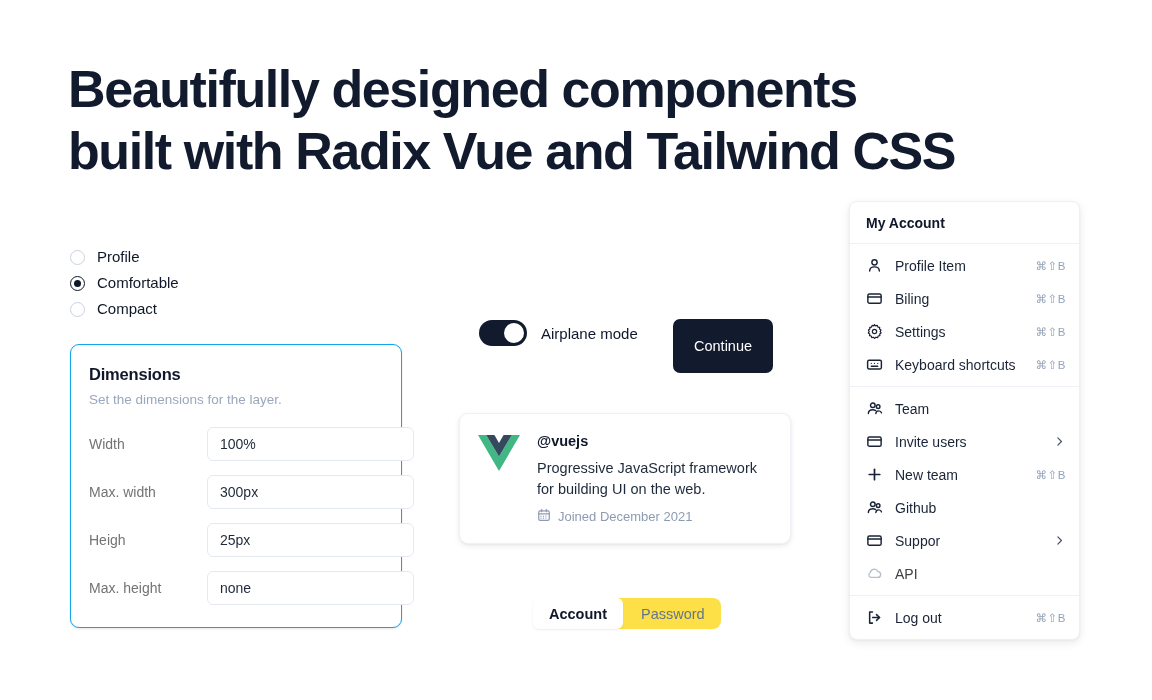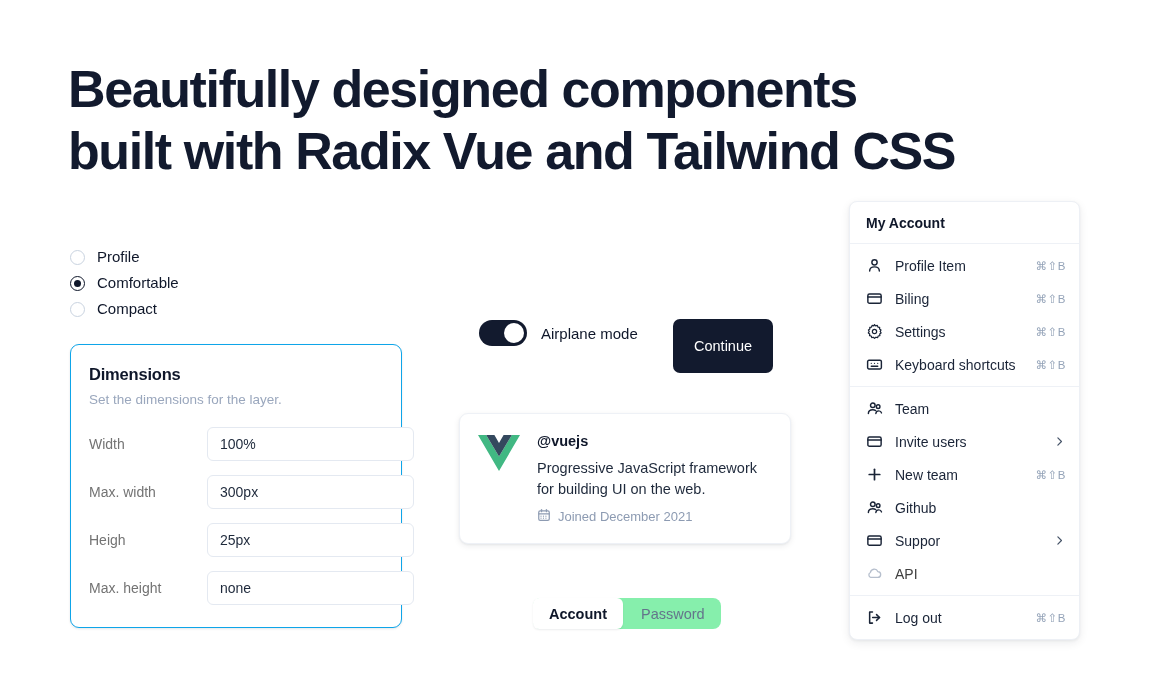--- a/index.html
+++ b/index.html
@@ -221,21 +221,21 @@
     font-size: 13px;
     color: #8d9bb2;
   }
   .hc-joined svg { flex: 0 0 auto; }
 
   
   .tabs {
     position: absolute;
     left: 533px;
     top: 598px;
-    background: #86efac;
+    background: #fde047;
     border-radius: 8px;
     padding: 0;
     display: flex;
     gap: 2px;
   }
   .tab {
     height: 31px;
     padding: 0 16px;
     border-radius: 6px;
     display: flex;

